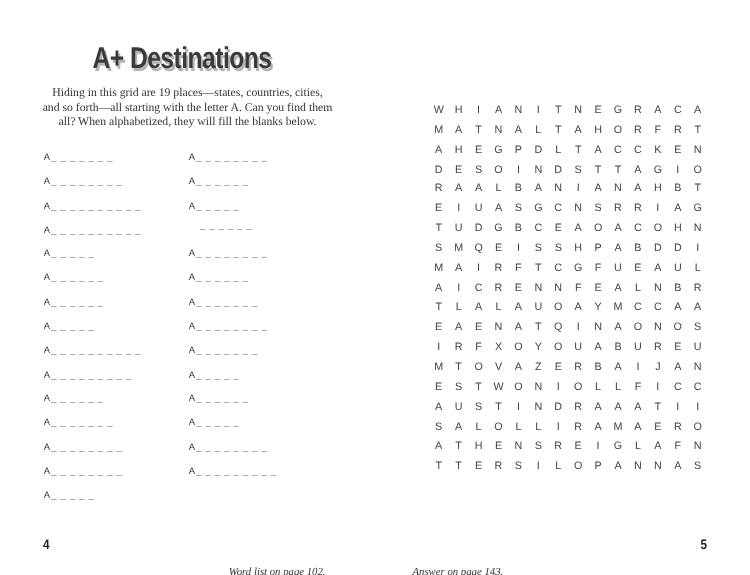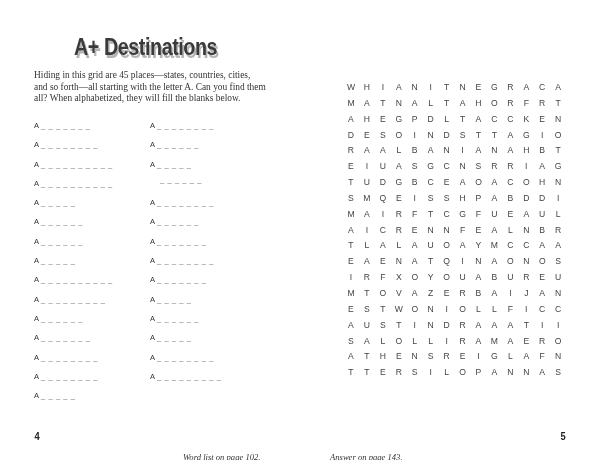--- a/index.html
+++ b/index.html
@@ -1,20 +1,20 @@
 <!DOCTYPE html>
 <html><head>
   <meta charset="utf-8">
   <style>
     * { margin: 0; padding: 0; box-sizing: border-box; }
     html, body { width: 600px; height: 460px; background: #ffffff; overflow: hidden; }
     body { position: relative; color: #222; font-family: "Liberation Serif", serif; }
 
     .page { position: absolute; top: 0; height: 460px; }
-    .page-left { left: 0; width: 300px; }
+    .page-left { left: 0; width: 300px; text-align: center; }
     .page-right { left: 300px; width: 300px; }
 
     .title {
       position: absolute; left: 74px; top: 33px;
       font-family: "Liberation Sans", sans-serif;
       font-weight: bold; font-size: 24px; letter-spacing: -0.5px;
       color: #3a3a3a;
       transform: scaleX(0.82); transform-origin: left top;
       text-shadow: 2px 3px 0 #b5b5b5;
       white-space: nowrap;
@@ -61,21 +61,21 @@
       font-style: italic; font-size: 8.6px; color: #333; margin-top: 20px;
     }
     .footer-note.left { left: 183px; }
     .footer-note.right { left: 330px; }
   </style>
 </head>
 <body>
 
 <div class="page page-left">
   <div class="title">A+ Destinations</div>
-  <div class="intro">Hiding in this grid are 45 places—states, countries, cities, and so forth—all starting with the letter A. Can you find them all? When alphabetized, they will fill the blanks below.</div>
+  <div class="intro">Hiding in this grid are 19 places—states, countries, cities, and so forth—all starting with the letter A. Can you find them all? When alphabetized, they will fill the blanks below.</div>
   <div class="blanks-col left" id="blanks-left">
       <div class="blank-row">
         <span class="letter">A</span>
         <span class="dashes">_ _   _ _ _ _ _</span>
       </div>
       <div class="blank-row">
         <span class="letter">A</span>
         <span class="dashes">_ _ _ _ _ _ _ _</span>
       </div>
       <div class="blank-row">

